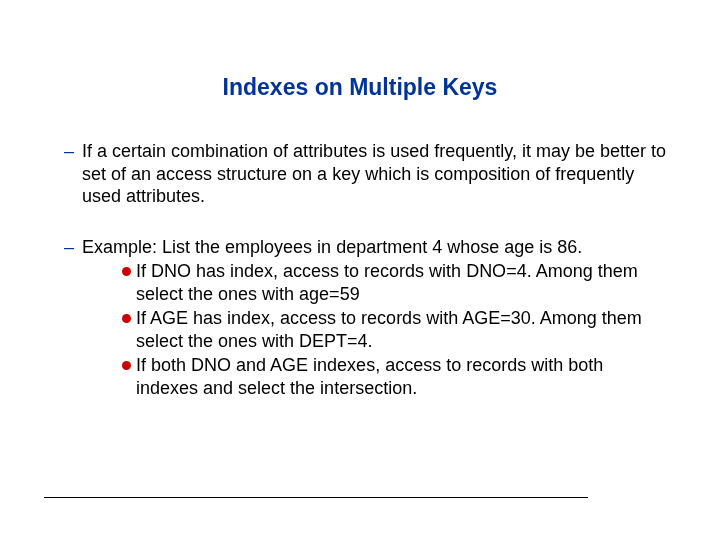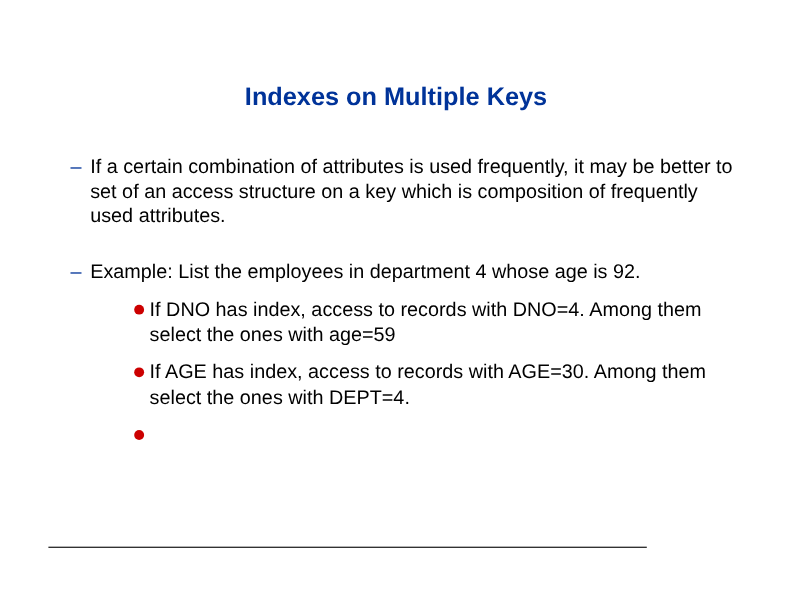--- a/index.html
+++ b/index.html
@@ -43,21 +43,21 @@
   }
   .lvl1 .dash {
     position: absolute;
     left: 6px;
     top: 0;
     color: #003399;
   }
   .lvl2 {
     position: relative;
     padding-left: 54px;
-    margin-top: 12px;
+    margin-top: 2px;
   }
   .lvl2 .disc {
     position: absolute;
     left: 40px;
     top: 7px;
     width: 9px;
     height: 9px;
     border-radius: 50%;
     background: #cc0000;
   }
@@ -79,32 +79,33 @@
 
   <div class="body">
 
     <div class="lvl1">
       <span class="dash">–</span>
       <span>If a certain combination of attributes is used frequently, it may be better to set of an access structure on a key which is composition of frequently used attributes.</span>
     </div>
 
     <div class="lvl1">
       <span class="dash">–</span>
-      <span>Example: List the employees in department 4 whose age is 92.</span>
+      <span>Example: List the employees in department 4 whose age is 86.</span>
 
       <div class="lvl2">
         <span class="disc"></span>
         <span>If DNO has index, access to records with DNO=4. Among them select the ones with age=59</span>
       </div>
       <div class="lvl2">
         <span class="disc"></span>
         <span>If AGE has index, access to records with AGE=30. Among them select the ones with DEPT=4.</span>
       </div>
       <div class="lvl2">
         <span class="disc"></span>
+        <span>If both DNO and AGE indexes, access to records with both indexes and select the intersection.</span>
       </div>
     </div>
 
   </div>
 
   <div class="hr"></div>
 
 </div>
 
 </body></html>

